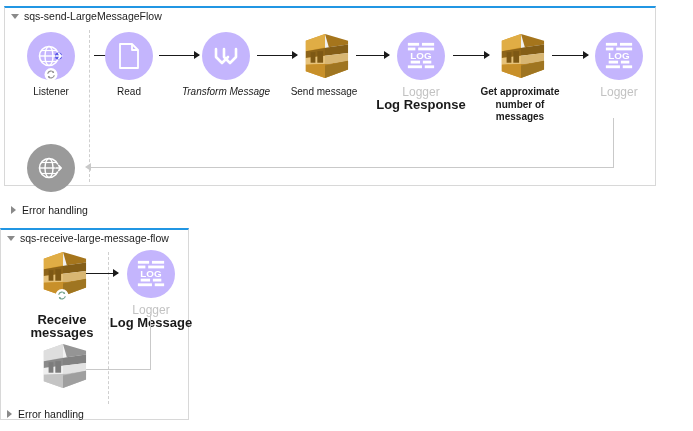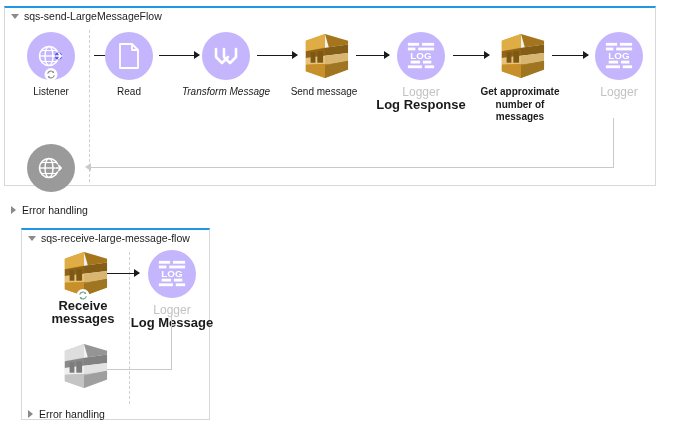--- a/index.html
+++ b/index.html
@@ -16,21 +16,21 @@
 
   
   .flow{
     position:absolute;
     background:#ffffff;
     border:1px solid #d8d8d8;
     border-top:2px solid #2196e3;
     box-sizing:border-box;
   }
   #flow-send{left:4px;top:6px;width:652px;height:180px;}
-  #flow-recv{left:21px;top:228px;width:189px;height:192px;}
+  #flow-recv{left:0;top:228px;width:189px;height:192px;}
 
   .flow-header{
     position:absolute;left:0;top:0;height:16px;
     display:flex;align-items:center;gap:5px;
     padding-left:6px;
     font-size:10.5px;color:#222;
     white-space:nowrap;
   }
   .disclosure{
     width:0;height:0;
@@ -335,21 +335,21 @@
         </svg>
         <span class="badge" style="bottom:-4px;">
           <svg width="11" height="11" viewBox="0 0 12 12">
             <path d="M2.4 5.2a3.6 3.6 0 0 1 6.6-1.3" fill="none" stroke="#6fa18a" stroke-width="1.3"></path>
             <path d="M9.6 6.8a3.6 3.6 0 0 1-6.6 1.3" fill="none" stroke="#6fa18a" stroke-width="1.3"></path>
             <path d="M8.2 2.2 L9.4 4.1 L7.4 4.4 Z" fill="#6fa18a"></path>
             <path d="M3.8 9.8 L2.6 7.9 L4.6 7.6 Z" fill="#6fa18a"></path>
           </svg>
         </span>
       </div>
-      <div class="labels" style="margin-top:2px;">
+      <div class="labels" style="margin-top:16px;">
         <div class="lbl-name">Receive messages</div>
       </div>
     </div>
 
     <div class="arrow" style="left:85px;top:39px;width:32px;">
       <div class="shaft"></div>
         <div class="head"></div>
     </div>
 
     <div class="node" style="left:102px;top:20px;">

